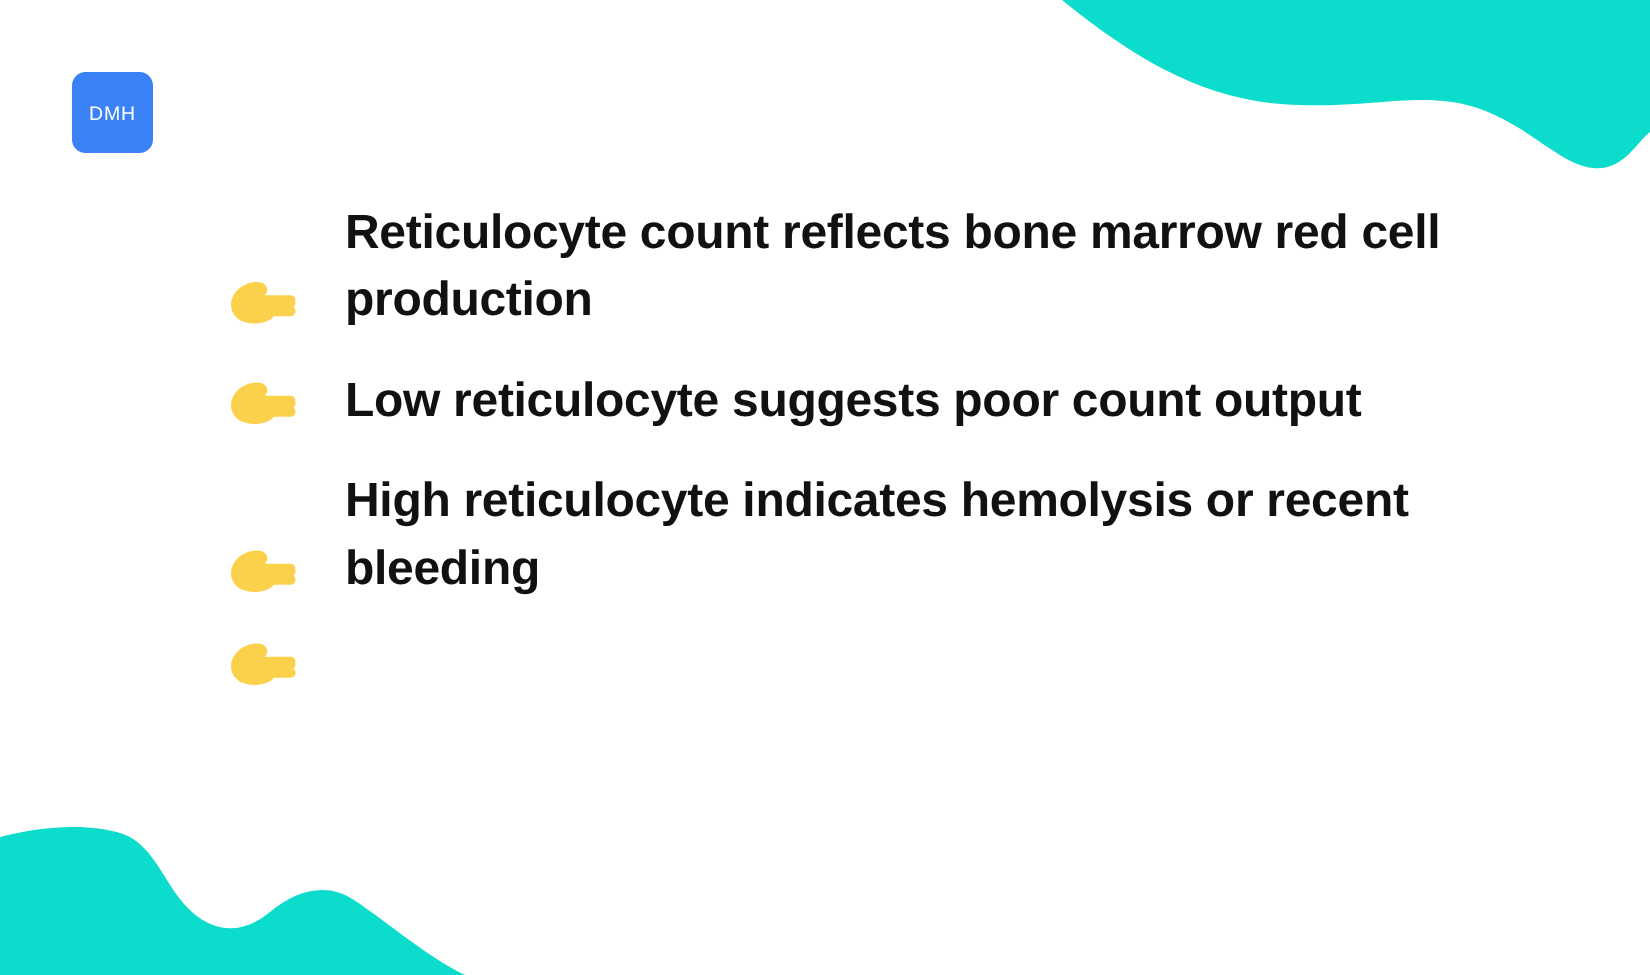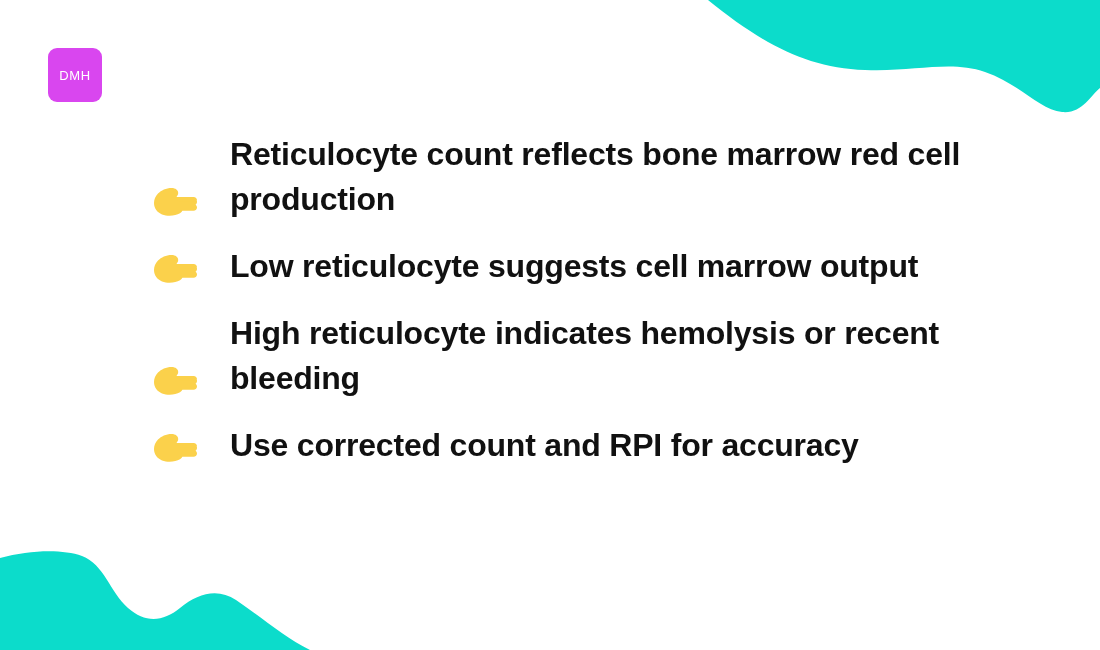--- a/index.html
+++ b/index.html
@@ -128,21 +128,21 @@
       <path d="M 0 18
                C 30 10, 62 9, 82 16
                C 104 24, 110 52, 128 68
                C 145 83, 163 82, 180 68
                C 198 53, 218 48, 236 60
                C 260 76, 285 98, 310 110
                L 0 110 Z" fill="#0CDCCB"></path>
     </svg>
   </div>
 
-  <div class="logo" style="background:#d946ef;">
+  <div class="logo" style="background:#3b82f6;">
     <span class="logo-text">DMH</span>
   </div>
 
   <div class="bullet-list">
 
     <div class="bullet-row">
       <span class="hand-icon">
         <svg viewBox="0 0 46 34" aria-hidden="true">
           <path d="M44.0 15.2 C44.0 13.2 42.6 11.9 40.6 11.9 L23.5 11.9
                    C24.6 10.6 25.2 9.4 25.2 8.1 C25.2 5.3 22.6 3.0 18.6 3.0
@@ -167,21 +167,21 @@
                    C13.0 3.0 8.2 5.4 5.0 8.6 C2.3 11.3 1.0 14.6 1.0 18.0
                    C1.0 23.3 4.4 27.6 9.0 29.4 C11.4 30.3 14.0 30.7 16.6 30.7
                    C20.6 30.7 24.3 29.8 27.0 28.2 C28.2 27.5 29.0 26.7 29.4 25.8
                    L40.6 25.8 C42.6 25.8 44.0 24.4 44.0 22.5
                    C44.0 21.3 43.4 20.3 42.5 19.7 C43.4 19.1 44.0 18.1 44.0 16.9
                    C44.0 16.3 43.9 15.7 43.6 15.2 Z" fill="#FBD14B"></path>
           <path d="M23.6 14.6 L40.6 14.6 C41.2 14.6 41.6 15.0 41.6 15.5
                    C41.6 16.0 41.2 16.4 40.6 16.4 L27.0 16.4 Z" fill="#FBD14B"></path>
         </svg>
       </span>
-      <span class="bullet-text">Low reticulocyte suggests cell marrow output</span>
+      <span class="bullet-text">Low reticulocyte suggests poor count output</span>
     </div>
 
     <div class="bullet-row">
       <span class="hand-icon">
         <svg viewBox="0 0 46 34" aria-hidden="true">
           <path d="M44.0 15.2 C44.0 13.2 42.6 11.9 40.6 11.9 L23.5 11.9
                    C24.6 10.6 25.2 9.4 25.2 8.1 C25.2 5.3 22.6 3.0 18.6 3.0
                    C13.0 3.0 8.2 5.4 5.0 8.6 C2.3 11.3 1.0 14.6 1.0 18.0
                    C1.0 23.3 4.4 27.6 9.0 29.4 C11.4 30.3 14.0 30.7 16.6 30.7
                    C20.6 30.7 24.3 29.8 27.0 28.2 C28.2 27.5 29.0 26.7 29.4 25.8
@@ -203,17 +203,16 @@
                    C13.0 3.0 8.2 5.4 5.0 8.6 C2.3 11.3 1.0 14.6 1.0 18.0
                    C1.0 23.3 4.4 27.6 9.0 29.4 C11.4 30.3 14.0 30.7 16.6 30.7
                    C20.6 30.7 24.3 29.8 27.0 28.2 C28.2 27.5 29.0 26.7 29.4 25.8
                    L40.6 25.8 C42.6 25.8 44.0 24.4 44.0 22.5
                    C44.0 21.3 43.4 20.3 42.5 19.7 C43.4 19.1 44.0 18.1 44.0 16.9
                    C44.0 16.3 43.9 15.7 43.6 15.2 Z" fill="#FBD14B"></path>
           <path d="M23.6 14.6 L40.6 14.6 C41.2 14.6 41.6 15.0 41.6 15.5
                    C41.6 16.0 41.2 16.4 40.6 16.4 L27.0 16.4 Z" fill="#FBD14B"></path>
         </svg>
       </span>
-      <span class="bullet-text">Use corrected count and RPI for accuracy</span>
     </div>
 
   </div>
 </div>
 
 </body></html>

